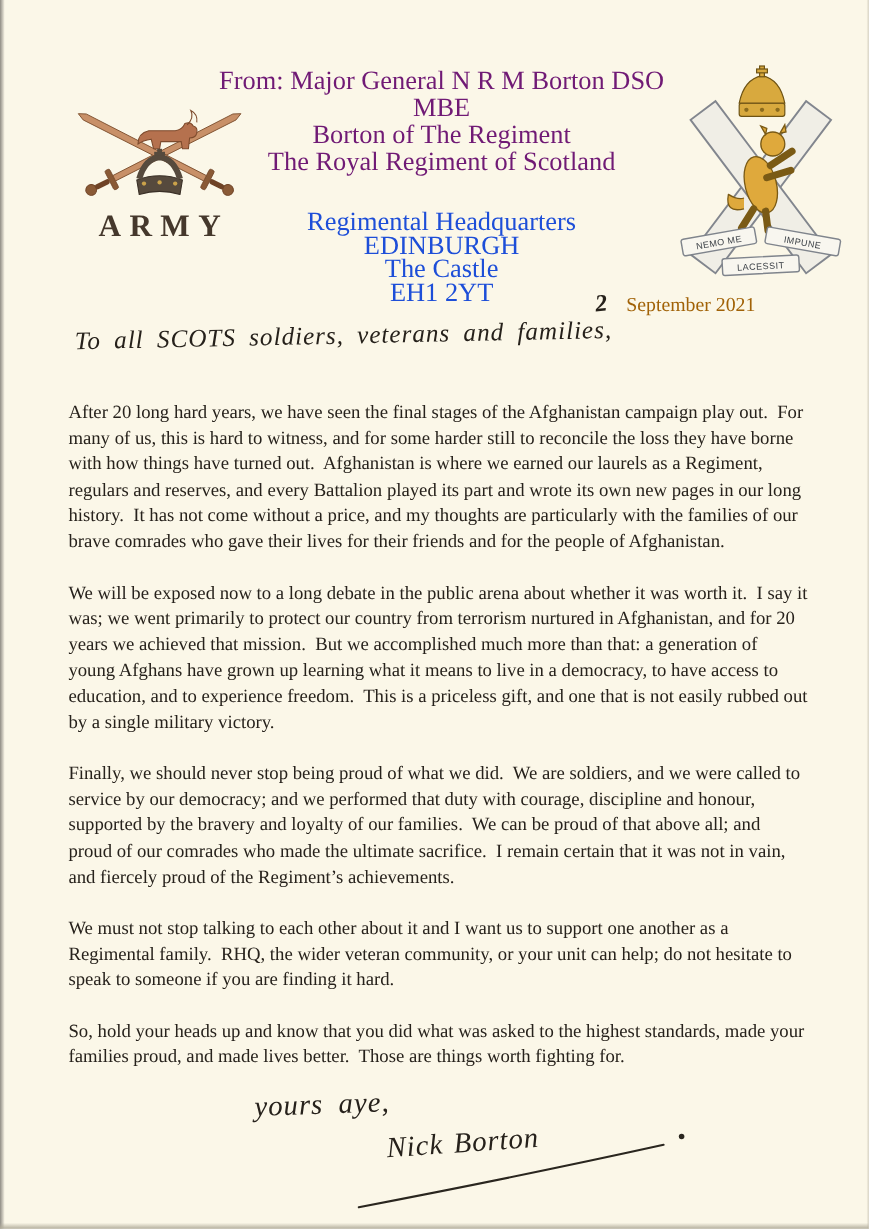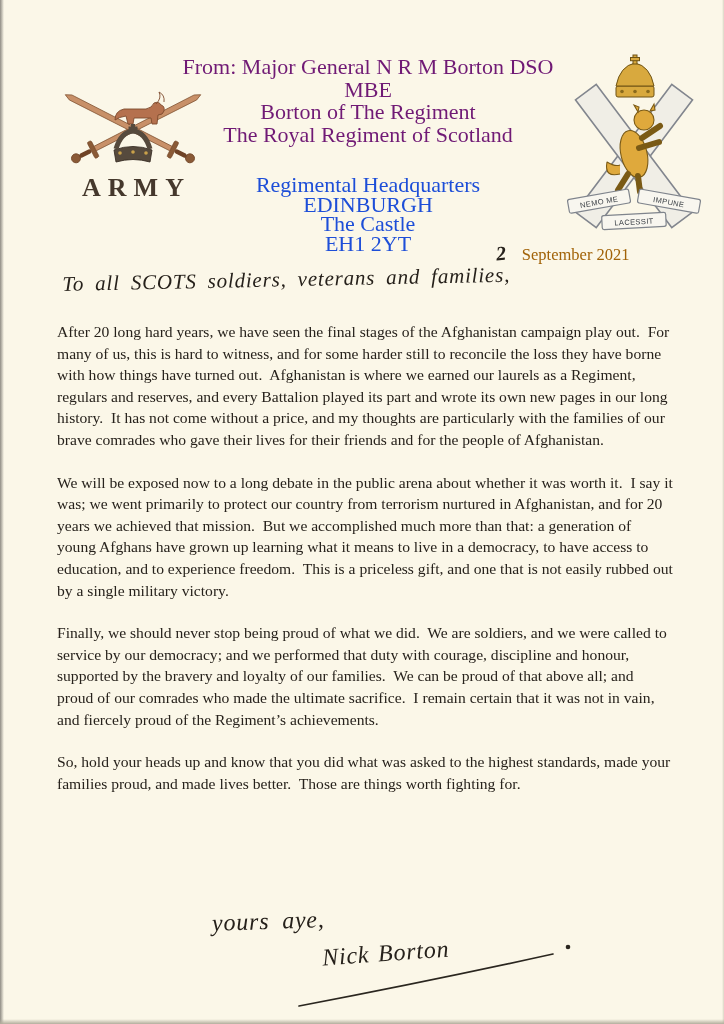--- a/index.html
+++ b/index.html
@@ -45,21 +45,21 @@
     font-size:20px;color:#26211b;transform:rotate(-6deg);margin-right:15px;}
   .date-rest{font-size:16.5px;color:#a16207;}
 
   
   .hand{font-family:"Liberation Serif",serif;font-style:italic;color:#26211b;letter-spacing:0.8px;}
 
   .salutation{position:absolute;top:272px;left:62px;font-size:21px;
     word-spacing:5px;transform:rotate(-1.2deg);transform-origin:left top;white-space:nowrap;}
 
   
-  .body-text{position:absolute;top:321px;left:57px;width:616px;
+  .body-text{position:absolute;top:333px;left:57px;width:616px;
     font-size:15.6px;line-height:21.6px;color:#27221c;}
   .body-text p{margin:0 0 21px 0;white-space:pre-wrap;}
 
   
   .valediction{position:absolute;top:908px;left:212px;font-size:24px;
     word-spacing:6px;transform:rotate(-2deg);white-space:nowrap;}
   .signature-name{position:absolute;top:940px;left:322px;font-size:24px;
     word-spacing:2px;transform:rotate(-4deg);white-space:nowrap;}
   .signature-flourish{position:absolute;left:285px;top:934px;}
   .crest-motto-text{font-family:"Liberation Sans",sans-serif;font-size:7.5px;
@@ -173,20 +173,21 @@
     <span class="date-day hand">2</span>
     <span class="date-rest">September 2021</span>
   </div>
 
   <div class="salutation hand">To all SCOTS soldiers, veterans and families,</div>
 
   <div class="body-text">
     <p>After 20 long hard years, we have seen the final stages of the Afghanistan campaign play out.  For many of us, this is hard to witness, and for some harder still to reconcile the loss they have borne with how things have turned out.  Afghanistan is where we earned our laurels as a Regiment, regulars and reserves, and every Battalion played its part and wrote its own new pages in our long history.  It has not come without a price, and my thoughts are particularly with the families of our brave comrades who gave their lives for their friends and for the people of Afghanistan.</p>
     <p>We will be exposed now to a long debate in the public arena about whether it was worth it.  I say it was; we went primarily to protect our country from terrorism nurtured in Afghanistan, and for 20 years we achieved that mission.  But we accomplished much more than that: a generation of young Afghans have grown up learning what it means to live in a democracy, to have access to education, and to experience freedom.  This is a priceless gift, and one that is not easily rubbed out by a single military victory.</p>
     <p>Finally, we should never stop being proud of what we did.  We are soldiers, and we were called to service by our democracy; and we performed that duty with courage, discipline and honour, supported by the bravery and loyalty of our families.  We can be proud of that above all; and proud of our comrades who made the ultimate sacrifice.  I remain certain that it was not in vain, and fiercely proud of the Regiment’s achievements.</p>
+    <p>We must not stop talking to each other about it and I want us to support one another as a Regimental family.  RHQ, the wider veteran community, or your unit can help; do not hesitate to speak to someone if you are finding it hard.</p>
     <p>So, hold your heads up and know that you did what was asked to the highest standards, made your families proud, and made lives better.  Those are things worth fighting for.</p>
   </div>
 
   <div class="valediction hand">yours aye,</div>
   <div class="signature-name hand">Nick Borton</div>
   <svg class="signature-flourish" width="300" height="80" viewBox="0 0 300 80">
     <path d="M14,72 Q150,46 268,20" fill="none" stroke="#2a261f" stroke-width="1.7" stroke-linecap="round"></path>
     <circle cx="283" cy="13" r="2.3" fill="#2a261f"></circle>
   </svg>
 </div>

